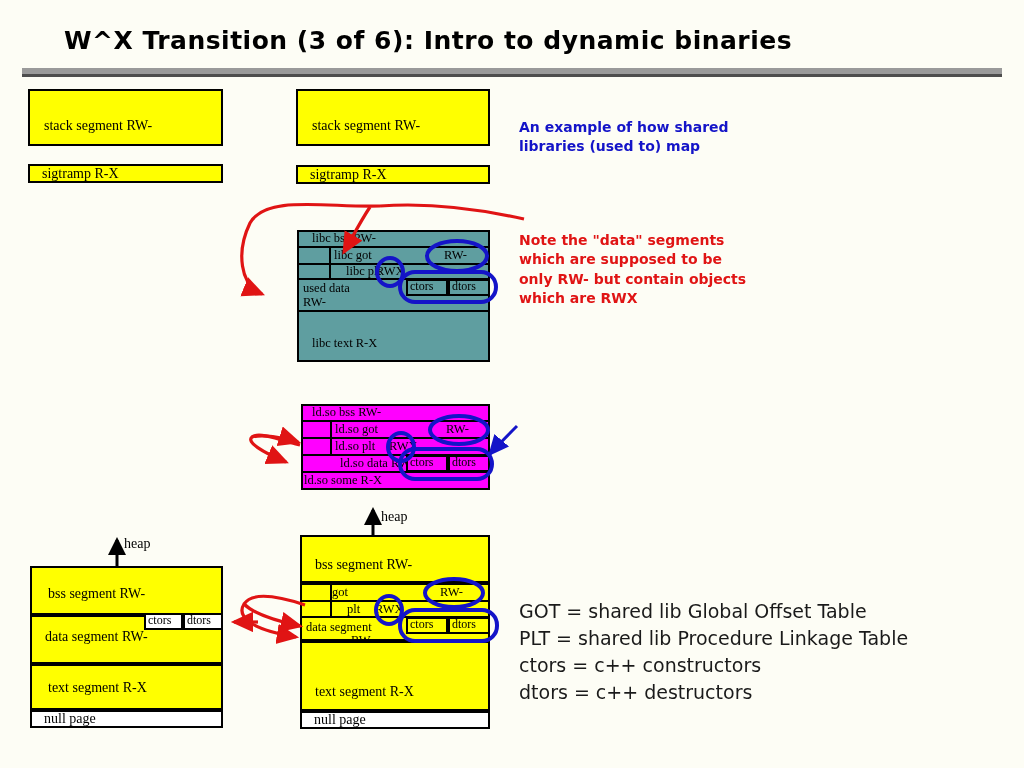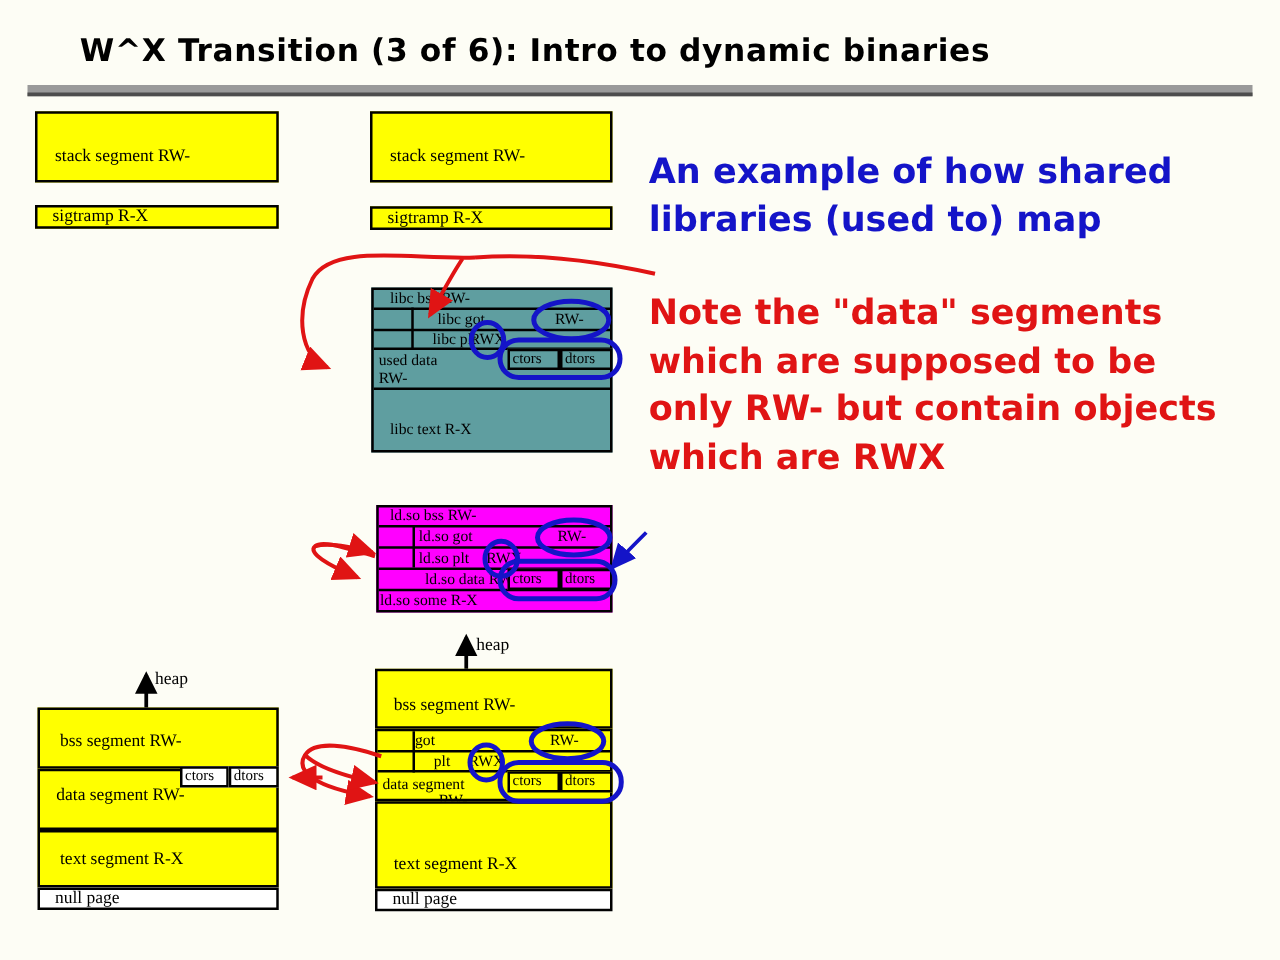--- a/index.html
+++ b/index.html
@@ -62,21 +62,21 @@
     font-size: 14px;
     line-height: 1.1;
   }
   .lbl.sm { font-size: 12.5px; }
   .lbl.xs { font-size: 12px; }
 
   
   .prose {
     position: absolute;
     font-family: "DejaVu Sans", "Liberation Sans", sans-serif;
-    font-size: 28px;
+    font-size: 14px;
     line-height: 1.38;
     white-space: pre-line;
   }
   .prose.blue { color: #1414c8; font-weight: bold; }
   .prose.red  { color: #e01414; font-weight: bold; }
   .prose.black{ color: #1a1a1a; font-size: 19px; line-height: 1.42; font-weight: normal;}
 
   
   #overlay {
     position: absolute;
@@ -125,21 +125,21 @@
 
   <div class="box teal" style="left:297px; top:230px; width:193px; height:132px;"></div>
 
   <div style="position:absolute; left:299px; top:246px; width:189px; height:2px; background:#000;"></div>
   <div style="position:absolute; left:299px; top:263px; width:189px; height:2px; background:#000;"></div>
   <div style="position:absolute; left:299px; top:278px; width:189px; height:2px; background:#000;"></div>
   <div style="position:absolute; left:299px; top:310px; width:189px; height:2px; background:#000;"></div>
   <div style="position:absolute; left:329px; top:246px; width:2px; height:34px; background:#000;"></div>
 
   <div class="lbl sm" style="left:312px; top:232px;">libc bss RW-</div>
-  <div class="lbl sm" style="left:334px; top:249px;margin-left:16px;">libc got</div>
+  <div class="lbl sm" style="left:334px; top:249px;">libc got</div>
   <div class="lbl sm" style="left:346px; top:265px;">libc plt</div>
   <div class="lbl sm" style="left:376px; top:265px;">RWX</div>
   <div class="lbl sm" style="left:303px; top:282px;">used data</div>
   <div class="lbl sm" style="left:303px; top:296px;">RW-</div>
   <div class="lbl sm" style="left:312px; top:337px;">libc text R-X</div>
 
   <div class="lbl sm" style="left:444px; top:249px;">RW-</div>
 
   <div class="box teal" style="left:406px; top:279px; width:42px; height:17px;"></div>
   <div class="lbl xs" style="left:410px; top:280px;">ctors</div>
@@ -198,20 +198,24 @@
 
   <div class="prose blue" style="left:519px; top:118px; width:470px;">An example of how shared
 libraries (used to) map</div>
 
   <div class="prose red" style="left:519px; top:231px; width:480px;">Note the "data" segments
 which are supposed to be
 only RW- but contain objects
 which are RWX</div>
 
 
+  <div class="prose black" style="left:519px; top:598px; width:480px;">GOT = shared lib Global Offset Table
+PLT = shared lib Procedure Linkage Table
+ctors = c++ constructors
+dtors = c++ destructors</div>
 
   <svg id="overlay" viewBox="0 0 1024 768">
     <defs>
       <marker id="redhead" markerWidth="9" markerHeight="9" refX="6" refY="3.2" orient="auto" markerUnits="strokeWidth">
         <path d="M0,0 L7,3.2 L0,6.4 z" fill="#e01414"></path>
       </marker>
       <marker id="bluehead" markerWidth="9" markerHeight="9" refX="6" refY="3.2" orient="auto" markerUnits="strokeWidth">
         <path d="M0,0 L7,3.2 L0,6.4 z" fill="#1414c8"></path>
       </marker>
       <marker id="blackhead" markerWidth="8" markerHeight="8" refX="5" refY="3" orient="auto" markerUnits="strokeWidth">

